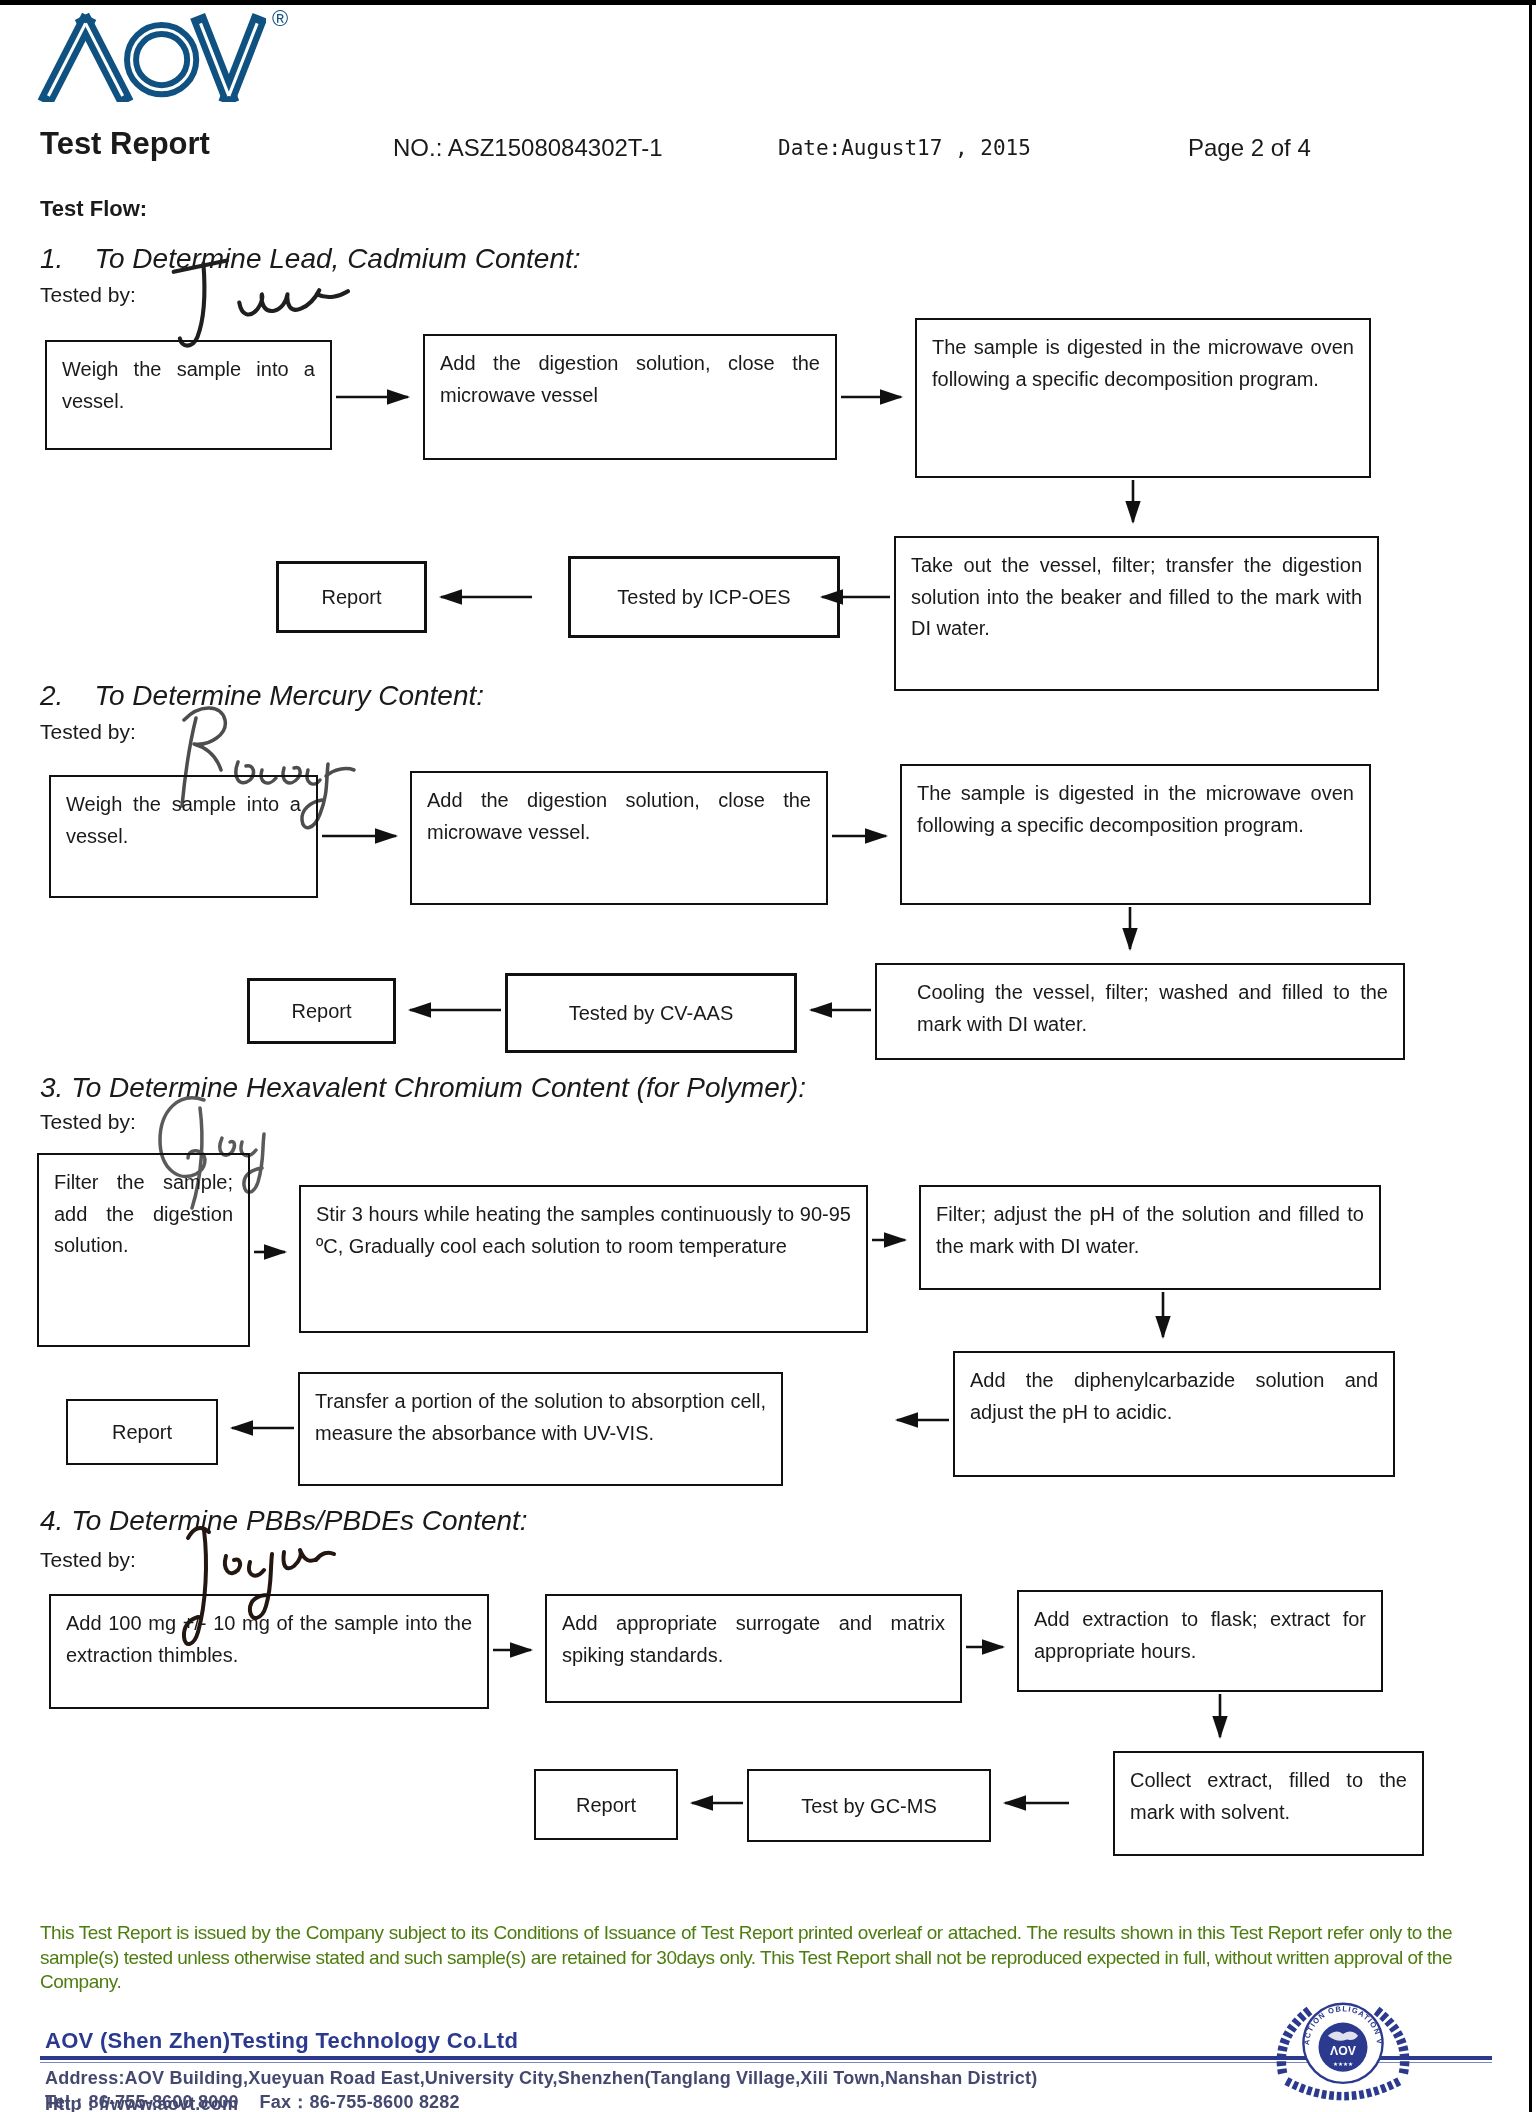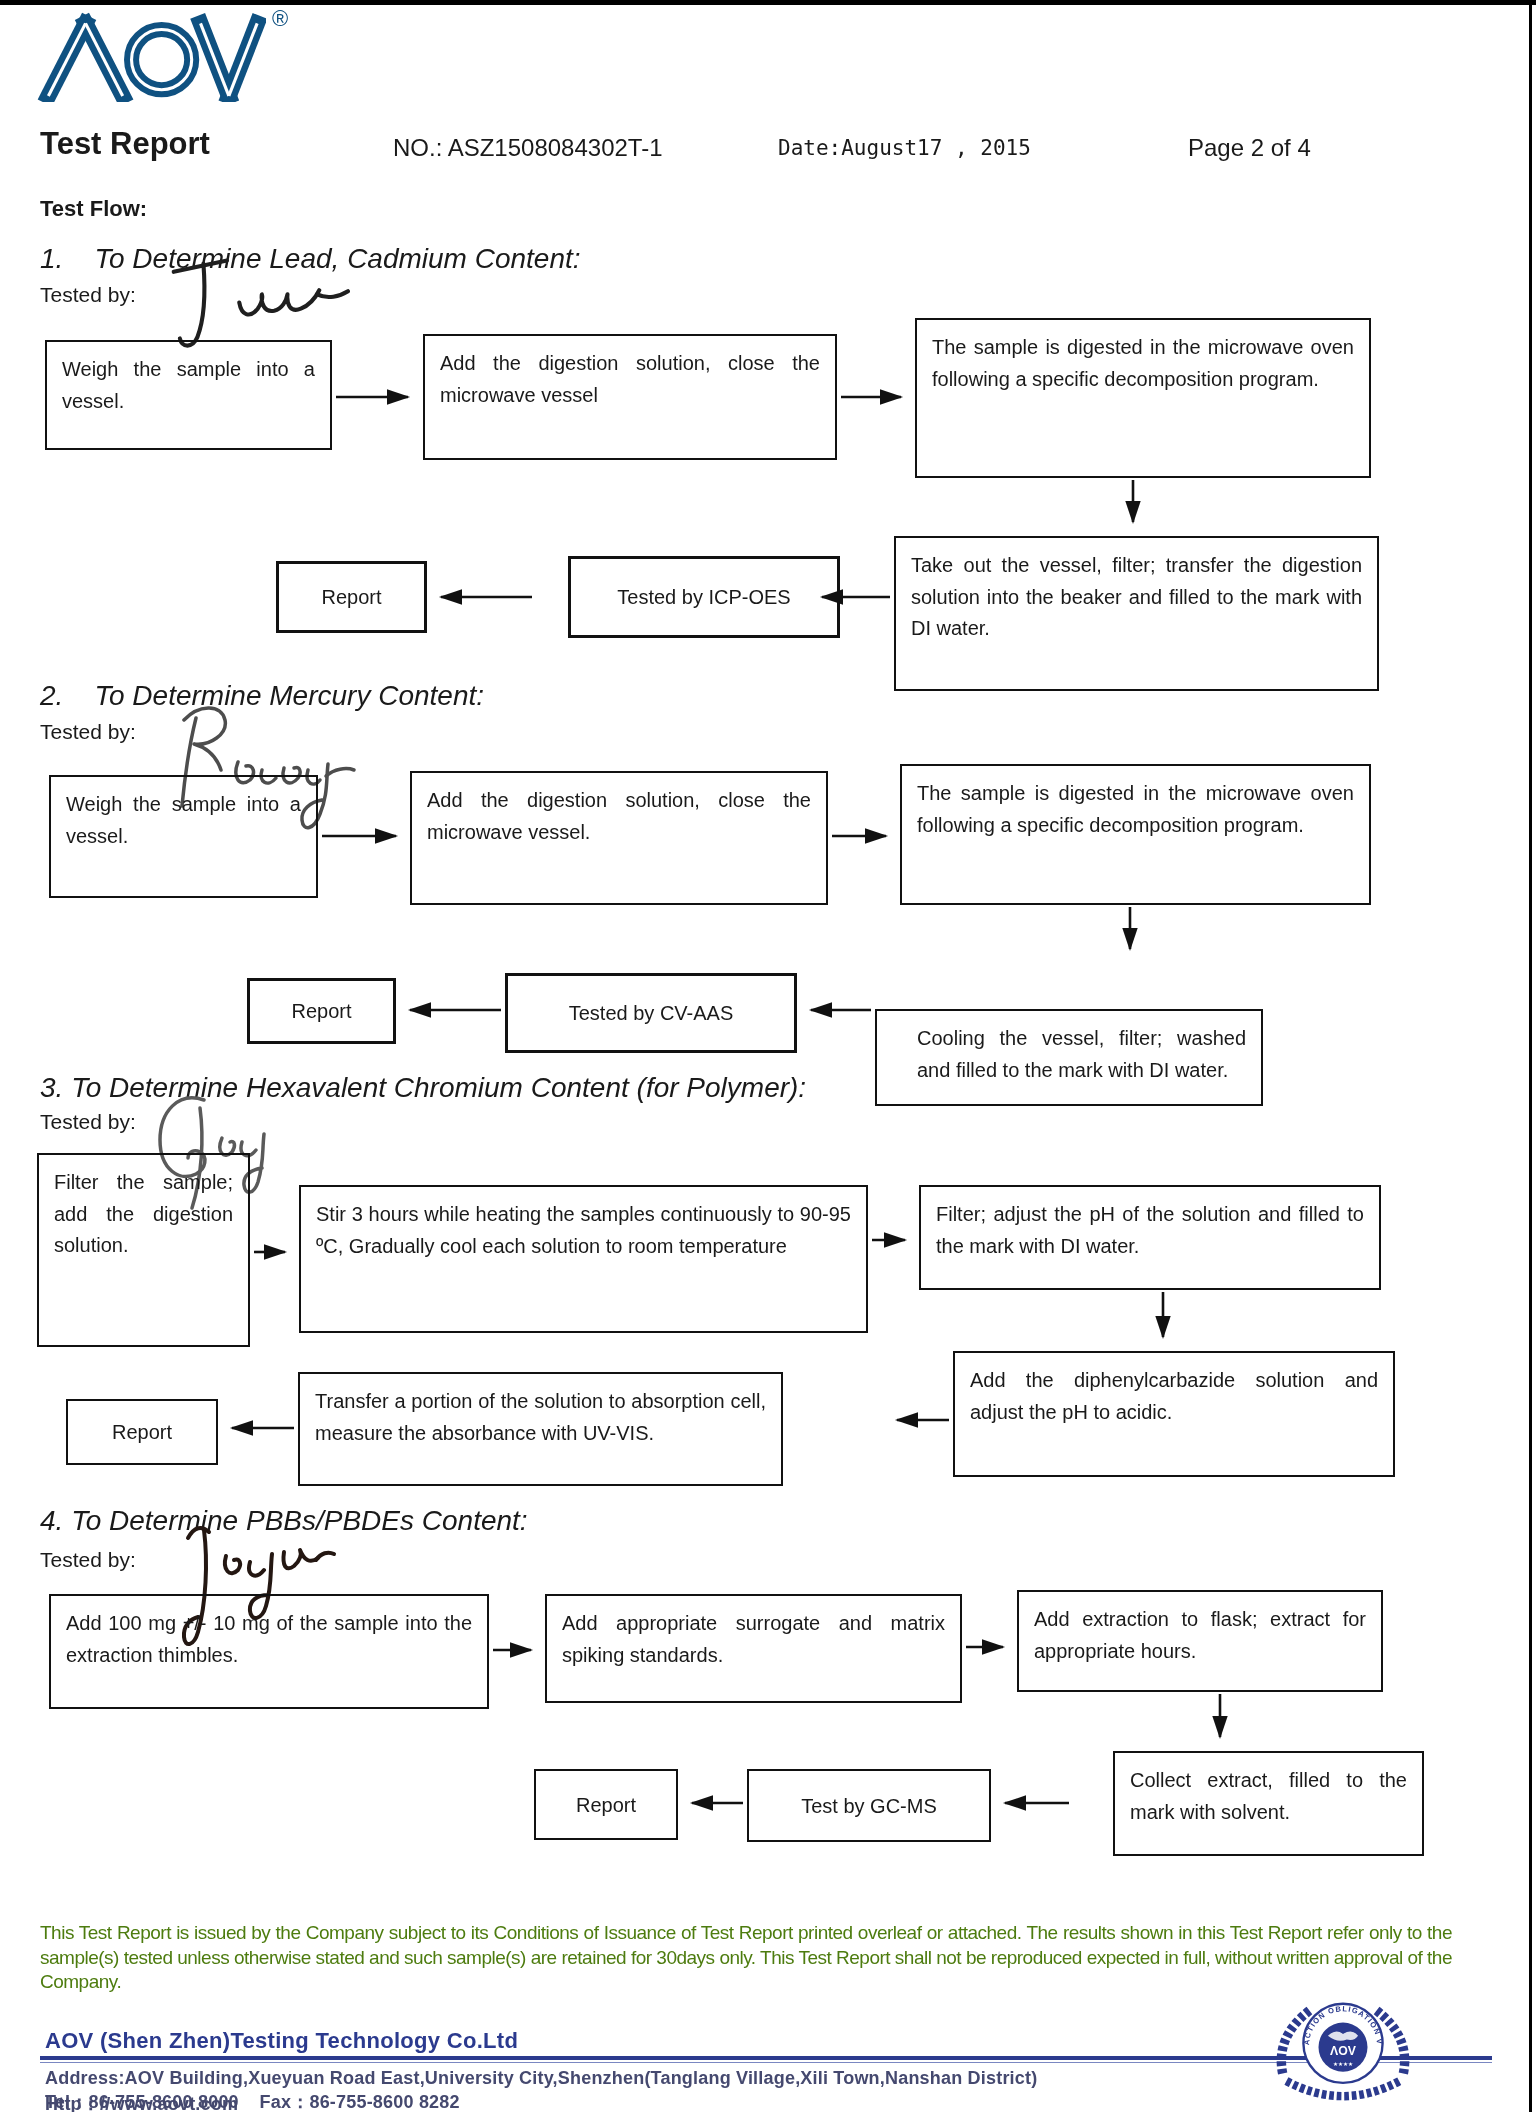--- a/index.html
+++ b/index.html
@@ -121,21 +121,21 @@
       <path d="M126,78 C122,92 132,98 140,88 C144,82 142,76 136,78"></path>
       <path d="M150,80 C146,94 156,98 162,90"></path>
       <path d="M170,74 C168,92 170,104 162,124 C156,140 145,142 144,130 C143,120 152,112 164,110"></path>
       <path d="M168,86 C176,79 188,77 196,80"></path>
     </g>
   </svg>
 
   <div class="fbox" style="left:49px;top:775px;width:269px;height:123px;">Weigh the sample into a vessel.</div>
   <div class="fbox" style="left:410px;top:771px;width:418px;height:134px;">Add the digestion solution, close the microwave vessel.</div>
   <div class="fbox" style="left:900px;top:764px;width:471px;height:141px;">The sample is digested in the microwave oven following a specific decomposition program.</div>
-  <div class="fbox" style="left:875px;top:1009px;width:388px;height:97px;padding-left:40px;">Cooling the vessel, filter; washed and filled to the mark with DI water.</div>
+  <div class="fbox" style="left:875px;top:963px;width:530px;height:97px;padding-left:40px;">Cooling the vessel, filter; washed and filled to the mark with DI water.</div>
   <div class="fbox center thick" style="left:505px;top:973px;width:292px;height:80px;">Tested by CV-AAS</div>
   <div class="fbox center thick" style="left:247px;top:978px;width:149px;height:66px;">Report</div>
 
   <div class="abs sec-heading" style="left:40px;top:1072px;">3. To Determine Hexavalent Chromium Content (for Polymer):</div>
   <div class="abs tested-by" style="left:40px;top:1110px;">Tested by:</div>
   <svg class="sig" style="left:138px;top:1078px;" width="170" height="140" viewBox="0 0 170 140">
     <g stroke="#5a5a5a" stroke-width="3.5" fill="none" stroke-linecap="round" stroke-linejoin="round">
       <path d="M66,22 C40,13 22,34 22,62 C22,92 42,104 58,96 C68,91 70,78 62,74 C56,71 50,74 50,80"></path>
       <path d="M62,30 C66,60 64,98 54,130"></path>
       <path d="M84,60 C78,74 86,82 94,74 C98,68 97,62 92,64"></path>

